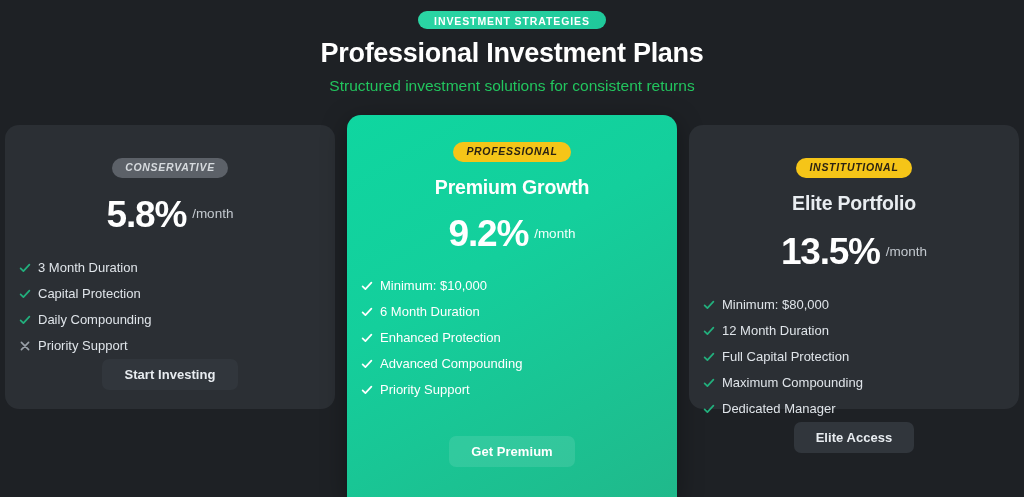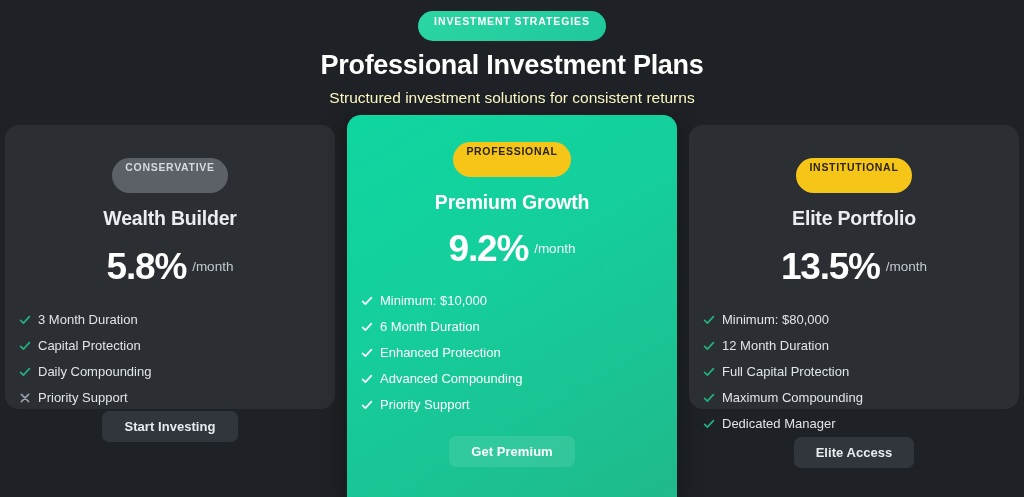--- a/index.html
+++ b/index.html
@@ -23,37 +23,37 @@
     padding-top: 11px;
   }
 
   .eyebrow-badge {
     display: inline-block;
     background: linear-gradient(135deg, #2bd6a4 0%, #1fc89a 100%);
     color: #ffffff;
     font-size: 10.5px;
     font-weight: bold;
     letter-spacing: 0.9px;
-    padding: 5px 16px 14px;
+    padding: 5px 16px 2px;
     border-radius: 999px;
     line-height: 1;
     text-align: right;
   }
 
   .page-title {
     color: #ffffff;
     font-size: 27px;
     font-weight: bold;
     letter-spacing: -0.3px;
     margin-top: 9px;
     line-height: 1.15;
   }
 
   .page-subtitle {
-    color: #fef9c3;
+    color: #22c55e;
     font-size: 15.5px;
     font-weight: normal;
     margin-top: 8px;
     line-height: 1.2;
   }
 
   
   .cards {
     position: absolute;
     left: 0;
@@ -90,23 +90,24 @@
     border-radius: 14px 14px 0 0;
     box-shadow: 0 6px 26px rgba(0,0,0,0.35);
   }
 
   
   .tier-badge {
     display: inline-block;
     font-size: 10.5px;
     font-weight: bold;
     letter-spacing: 0.7px;
-    padding: 4px 13px 20px;
+    padding: 4px 13px 5px;
     border-radius: 999px;
     line-height: 1;
+    font-style: italic;
   }
   .tier-badge--gray   { background: #5c6168; color: #d6dade; }
   .tier-badge--yellow { background: #f5c518; color: #2b2313; }
 
   
   .plan-name {
     font-size: 19.5px;
     font-weight: bold;
     letter-spacing: -0.2px;
     margin-top: 14px;
@@ -209,21 +210,20 @@
 
 <div class="header">
   <span class="eyebrow-badge">INVESTMENT STRATEGIES</span>
   <h1 class="page-title">Professional Investment Plans</h1>
   <p class="page-subtitle">Structured investment solutions for consistent returns</p>
 </div>
 
 <div class="cards">
     <div class="card card--side">
       <span class="tier-badge tier-badge--gray">CONSERVATIVE</span>
-      <div class="plan-name">Wealth Builder</div>
       <div class="rate-row">
         <span class="rate-value">5.8%</span>
         <span class="rate-period">/month</span>
       </div>
       <ul class="features">
         <li class="feature">
           <span class="feature-icon">
             <svg width="12" height="12" viewBox="0 0 12 12" fill="none">
               <path d="M1.6 6.3 L4.4 9.1 L10.4 2.6" stroke="#22b07d" stroke-width="1.7" stroke-linecap="round" stroke-linejoin="round"></path>
             </svg>

